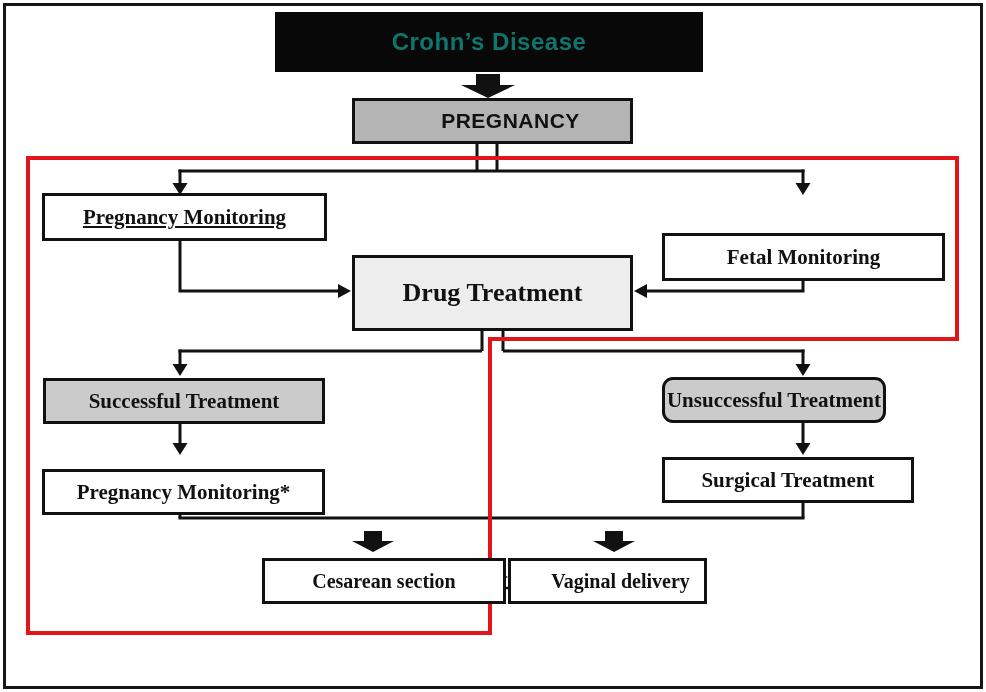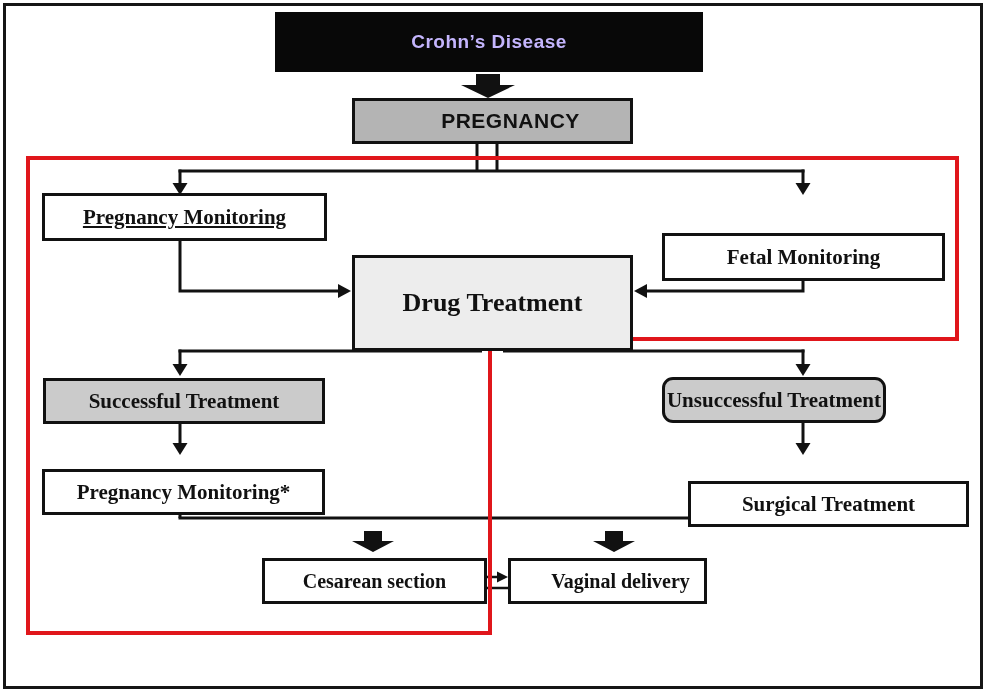--- a/index.html
+++ b/index.html
@@ -17,30 +17,30 @@
   #lines-layer { position:absolute; left:0; top:0; width:986px; height:692px; }
   .box {
     position:absolute; box-sizing:border-box;
     display:flex; align-items:center; justify-content:center;
     border:3px solid #111111; background:#ffffff;
     font-family:"Liberation Serif", serif; font-weight:bold;
     color:#111111; font-size:21px; text-align:center; line-height:1.05;
     white-space:nowrap;
   }
   .box.sans { font-family:"Liberation Sans", sans-serif; }
-  #node-crohns    { left:275px; top:12px;  width:428px; height:60px; background:#080808; color:#c4b5fd; border:none; font-size:19px; letter-spacing:0.5px; }
+  #node-crohns    { left:275px; top:12px;  width:428px; height:60px; background:#080808; color:#0f766e; border:none; font-size:24px; letter-spacing:0.5px; }
   #node-pregnancy { left:352px; top:98px;  width:281px; height:46px; background:#b4b4b4; font-size:21px; letter-spacing:0.5px;padding-left:36px; }
   #node-preg-mon  { left:42px;  top:193px; width:285px; height:48px;text-decoration:underline; }
   #node-fetal-mon { left:662px; top:193px; width:283px; height:48px;margin-top:40px; }
-  #node-drug      { left:352px; top:255px; width:281px; height:96px; background:#ededed; font-size:26px;align-items:center; }
+  #node-drug      { left:352px; top:255px; width:281px; height:76px; background:#ededed; font-size:26px;align-items:center; }
   #node-successful   { left:43px;  top:378px; width:282px; height:46px; background:#cbcbcb; }
   #node-unsuccessful { left:662px; top:377px; width:224px; height:46px; background:#cbcbcb;border-radius:11px; }
   #node-pm-star   { left:42px;  top:457px; width:283px; height:46px;margin-top:12px; }
-  #node-surgical  { left:688px; top:457px; width:281px; height:46px;margin-top:24px; }
-  #node-cesarean  { left:262px; top:558px; width:225px; height:46px; font-size:20px; }
+  #node-surgical  { left:662px; top:457px; width:252px; height:46px; }
+  #node-cesarean  { left:262px; top:558px; width:244px; height:46px; font-size:20px; }
   #node-vaginal   { left:508px; top:558px; width:199px; height:46px; font-size:20px;padding-left:26px; }
 </style>
 </head>
 <body>
 
 <div id="canvas">
 
   <div id="outer-frame"></div>
 
   <svg id="lines-layer" viewBox="0 0 986 692" xmlns="http://www.w3.org/2000/svg">

